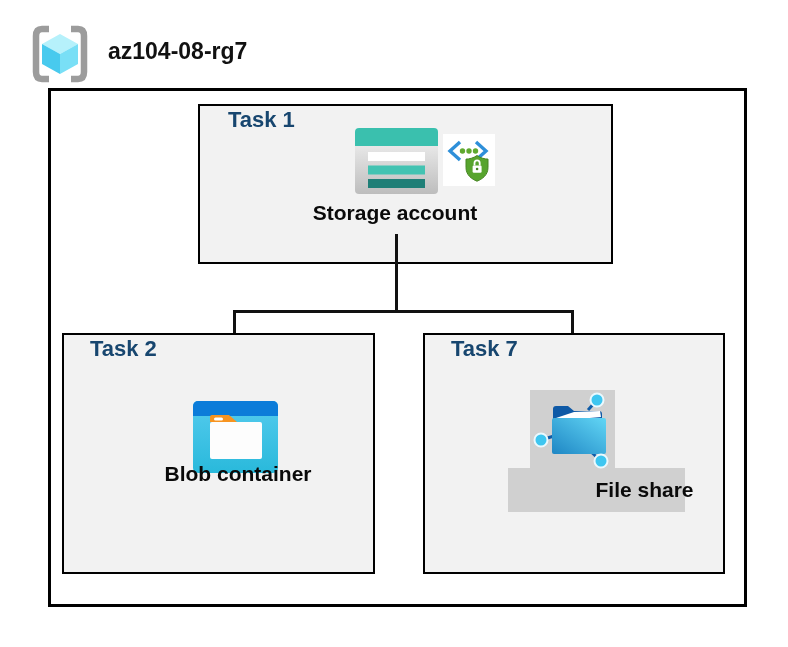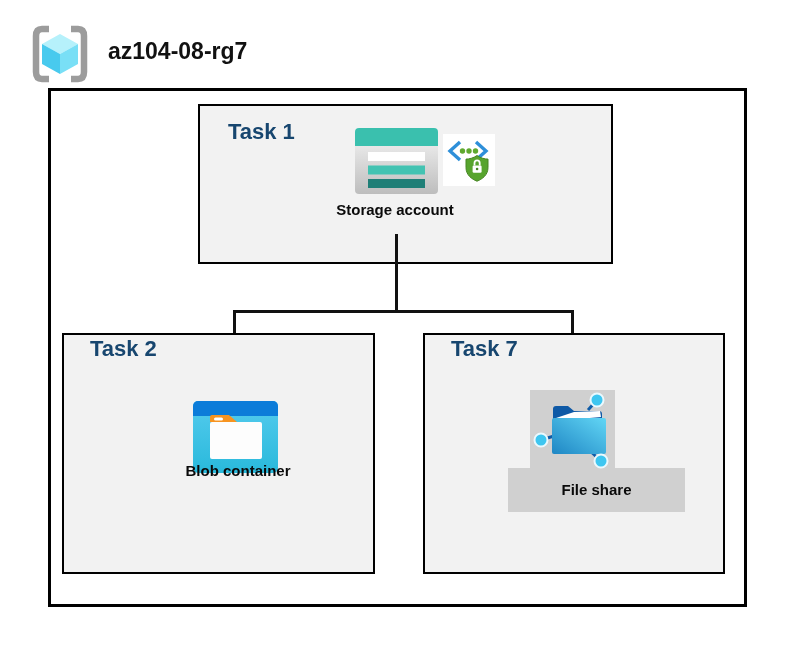--- a/index.html
+++ b/index.html
@@ -13,39 +13,39 @@
   
   .outer-rect{left:48px;top:88px;width:699px;height:519px;
               border:3px solid #000;box-sizing:border-box;background:#fff;}
 
   
   .task-box{background:#F2F2F2;border:2px solid #000;box-sizing:border-box;}
   .task1{left:198px;top:104px;width:415px;height:160px;}
   .task2{left:62px;top:333px;width:313px;height:241px;}
   .task3{left:423px;top:333px;width:302px;height:241px;}
   .task-title{font-size:22px;font-weight:700;color:#17466F;line-height:1.1;}
-  .t1-title{left:228px;top:108px;margin-top:12px;}
+  .t1-title{left:228px;top:108px;}
   .t2-title{left:90px;top:337px;}
   .t3-title{left:451px;top:337px;}
 
-  .res-label{font-size:15px;font-weight:700;color:#0a0a0a;text-align:center;}
+  .res-label{font-size:21px;font-weight:700;color:#0a0a0a;text-align:center;}
   .sa-label{left:295px;top:201px;width:200px;}
   .bc-label{left:138px;top:462px;width:200px;}
 
   
   .conn{background:#111;}
   .conn-v1{left:395px;top:234px;width:3px;height:78px;}
   .conn-h {left:233px;top:310px;width:341px;height:3px;}
   .conn-v2{left:233px;top:310px;width:3px;height:80px;}
   .conn-v3{left:571px;top:310px;width:3px;height:83px;}
 
   
   .fs-square{left:530px;top:390px;width:85px;height:80px;background:#D0D0D0;}
   .fs-band{left:508px;top:468px;width:177px;height:44px;background:#D0D0D0;}
-  .fs-label{left:508px;top:468px;width:177px;height:44px;line-height:44px;}
+  .fs-label{left:508px;top:468px;width:177px;height:44px;line-height:44px;padding-left:48px;}
 
   
   .rg-icon{left:28px;top:22px;}
   .sa-icon{left:355px;top:128px;}
   .sh-icon{left:443px;top:134px;background:#fff;}
   .bc-icon{left:193px;top:401px;}
   .fsh-icon{left:530px;top:390px;}
 </style>
 </head>
 <body>

